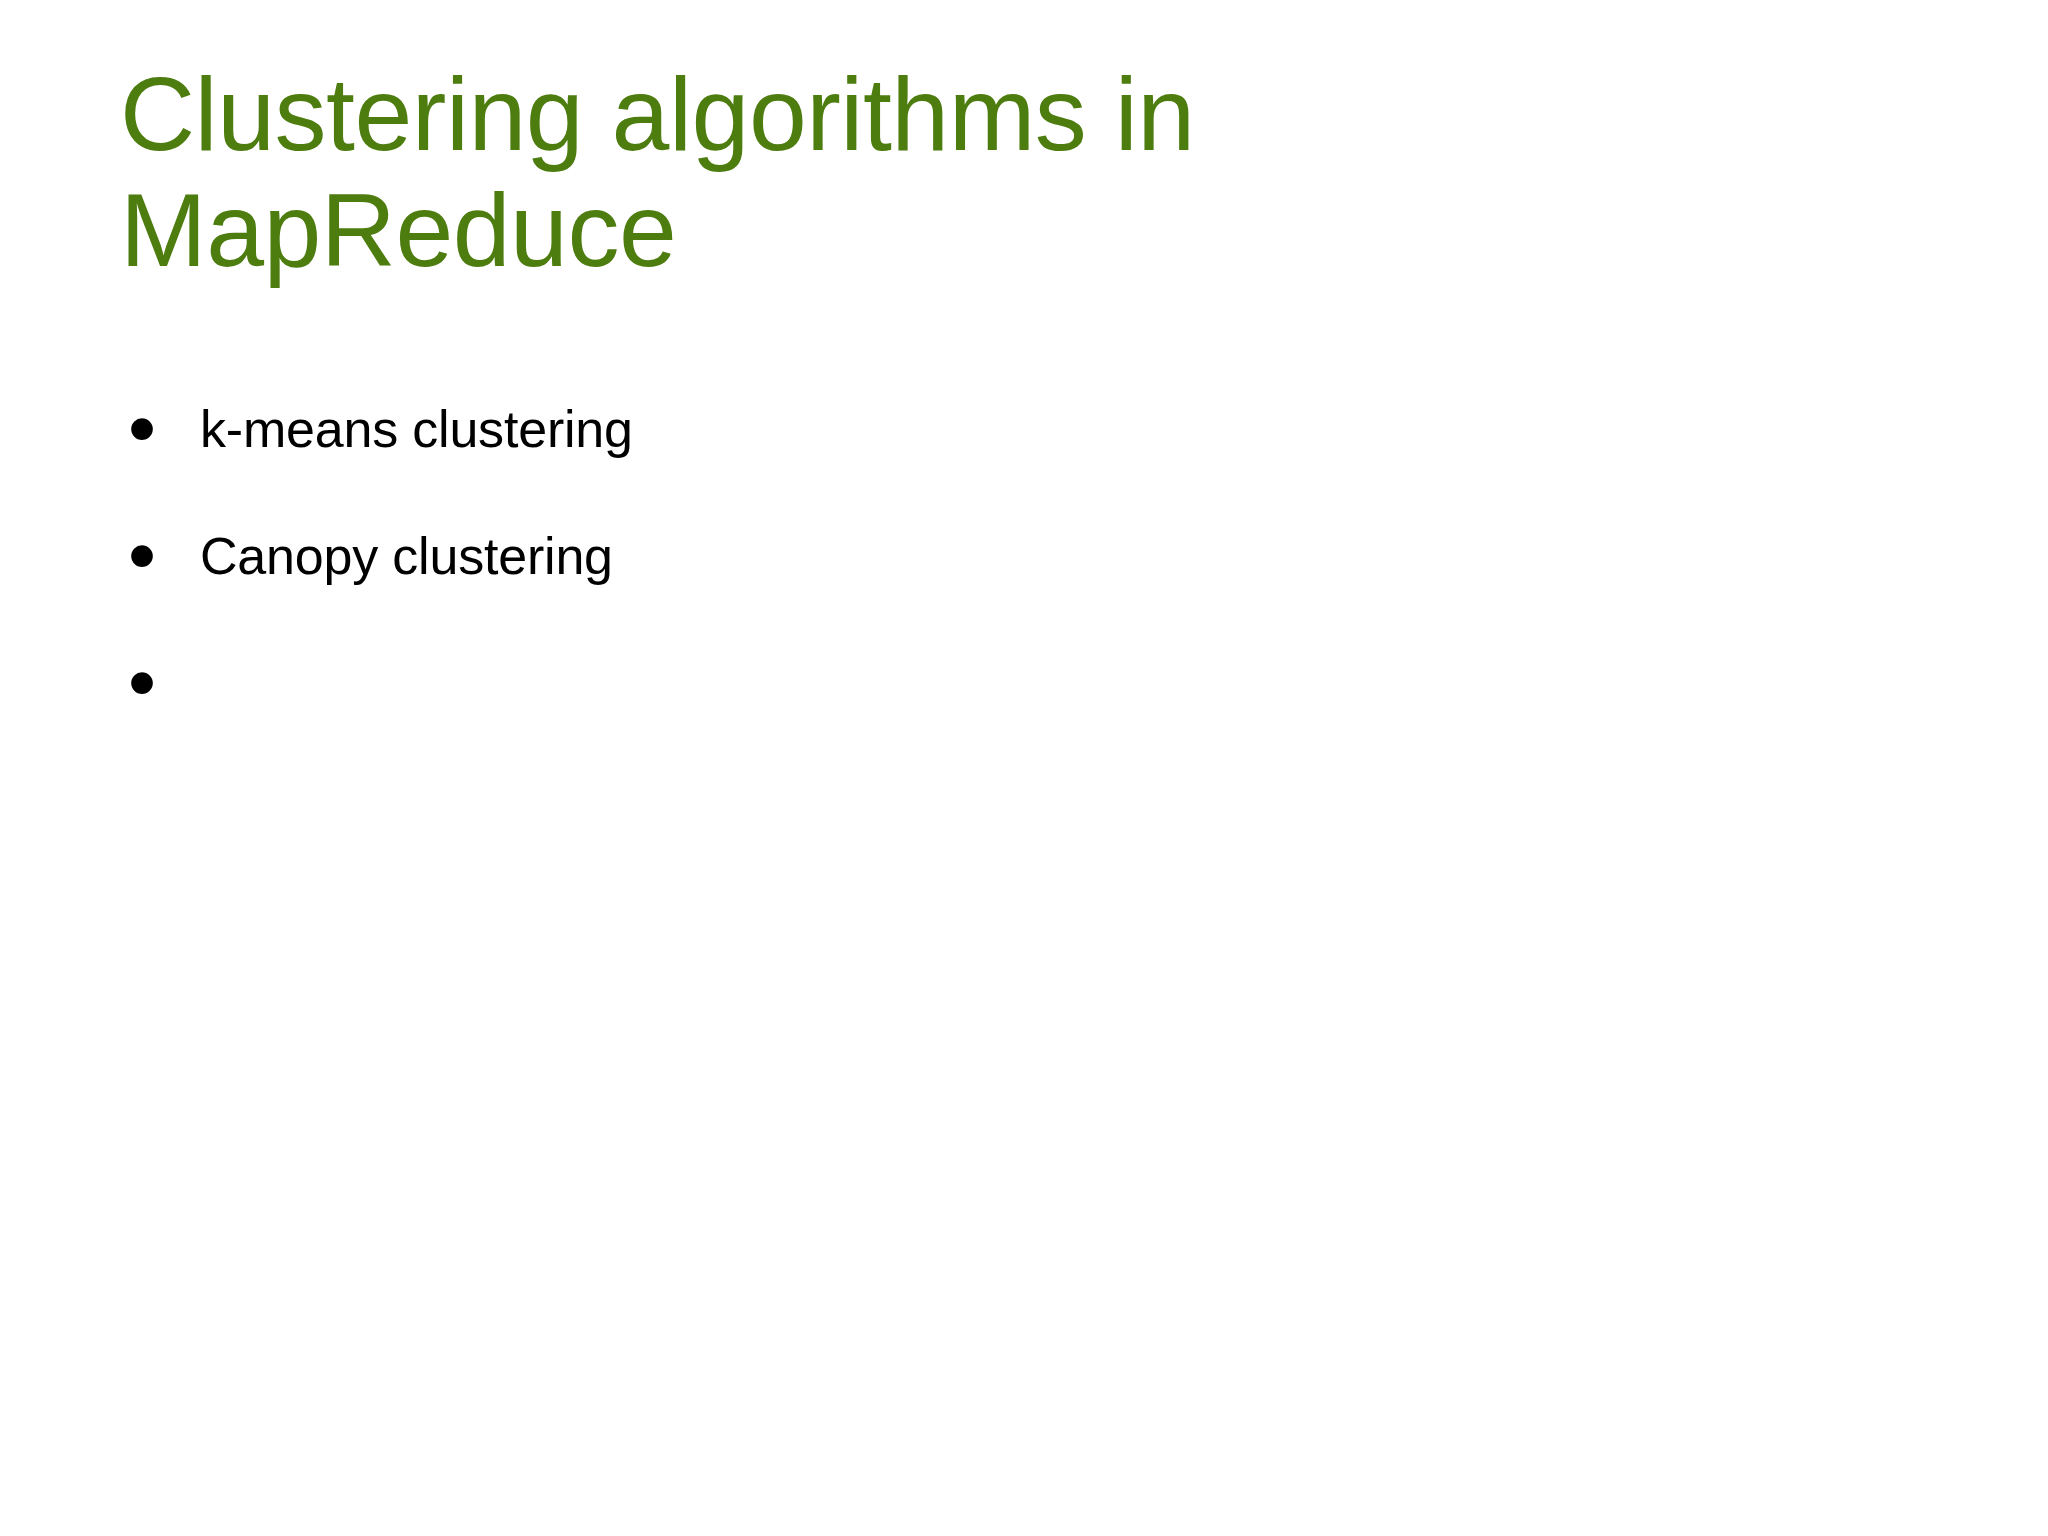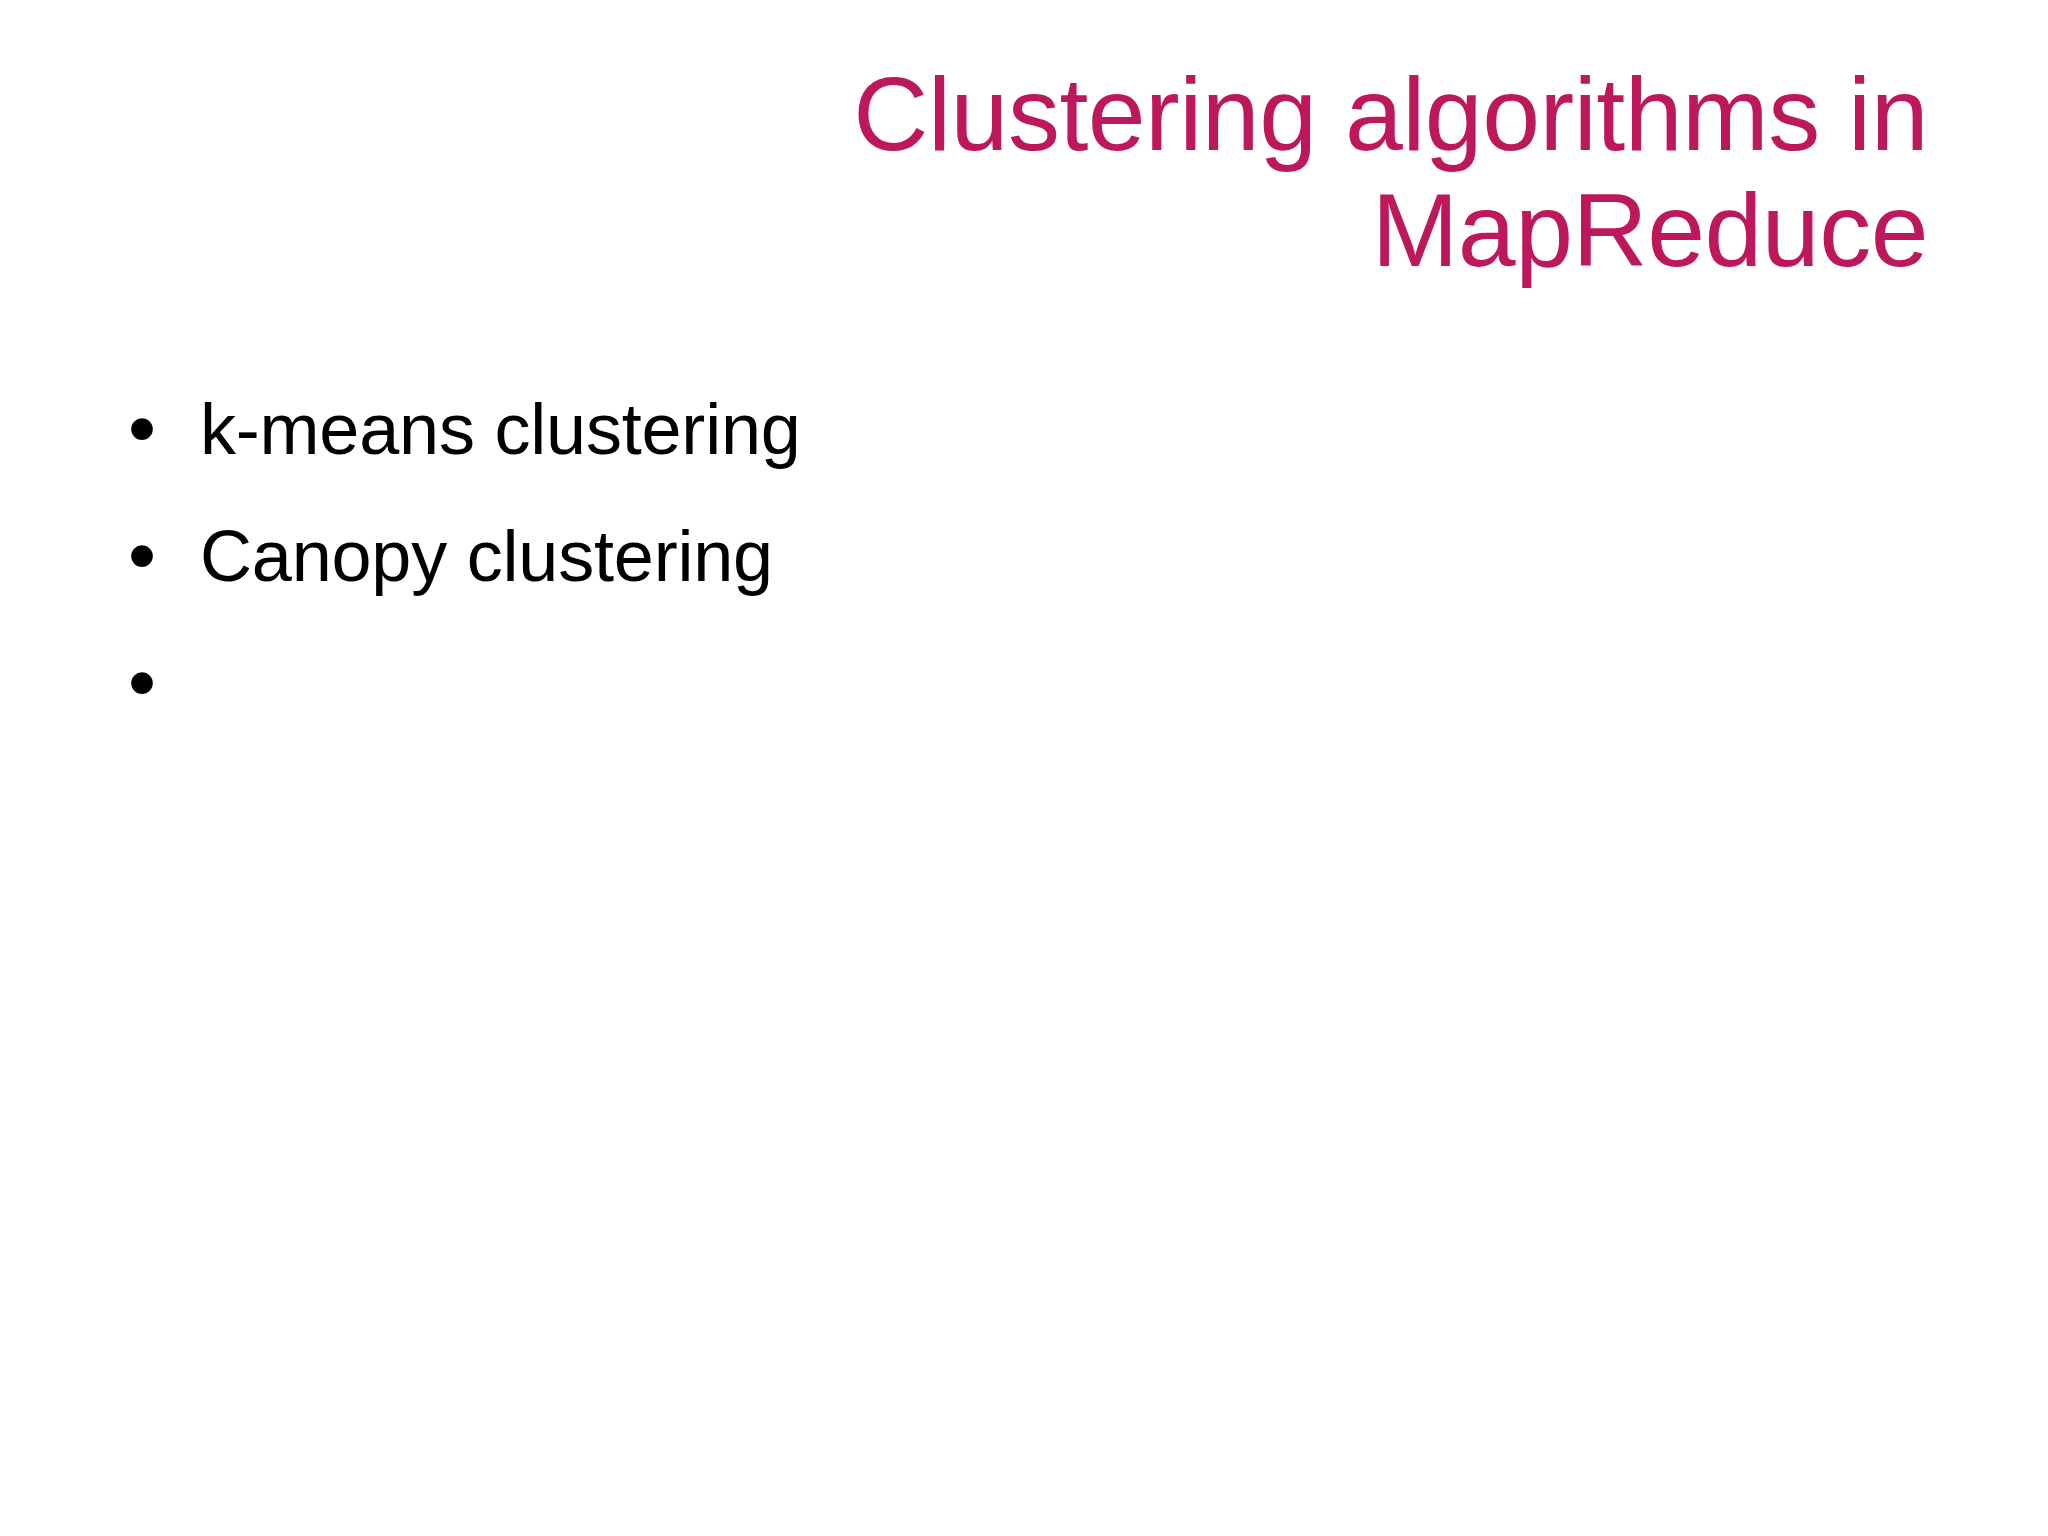--- a/index.html
+++ b/index.html
@@ -17,26 +17,26 @@
     font-family: "Liberation Sans", sans-serif;
     color: #000000;
   }
 
   
   .slide-title {
     position: absolute;
     left: 120px;
     top: 56px;
     width: 1808px;
-    text-align: right;
+    text-align: left;
     font-family: "Liberation Sans", sans-serif;
     font-size: 104px;
     line-height: 1.12;
     font-weight: 400;
-    color: #be185d;
+    color: #4d7c0f;
     letter-spacing: -0.5px;
     white-space: pre-line;
   }
 
   
   .body-list {
     position: absolute;
     left: 118px;
     top: 380px;
     width: 1830px;
@@ -58,21 +58,21 @@
     line-height: 98px;
     text-align: left;
     padding-left: 10px;
     box-sizing: border-box;
     color: #000000;
     font-family: "Liberation Sans", sans-serif;
   }
 
   .bullet-text {
     flex: 1 1 auto;
-    font-size: 72px;
+    font-size: 52px;
     line-height: 98px;
     font-weight: 400;
     color: #000000;
     font-family: "Liberation Sans", sans-serif;
     white-space: nowrap;
     letter-spacing: -0.2px;
   }
 
   
   .empty-region {

